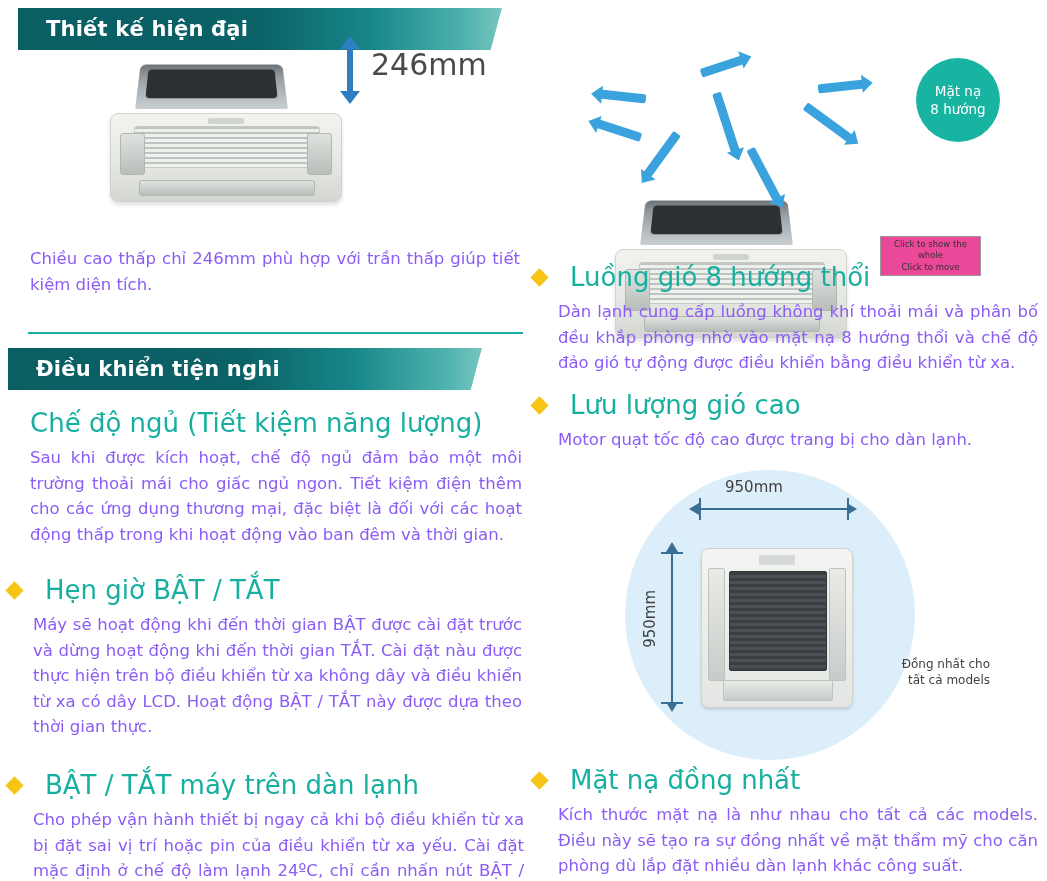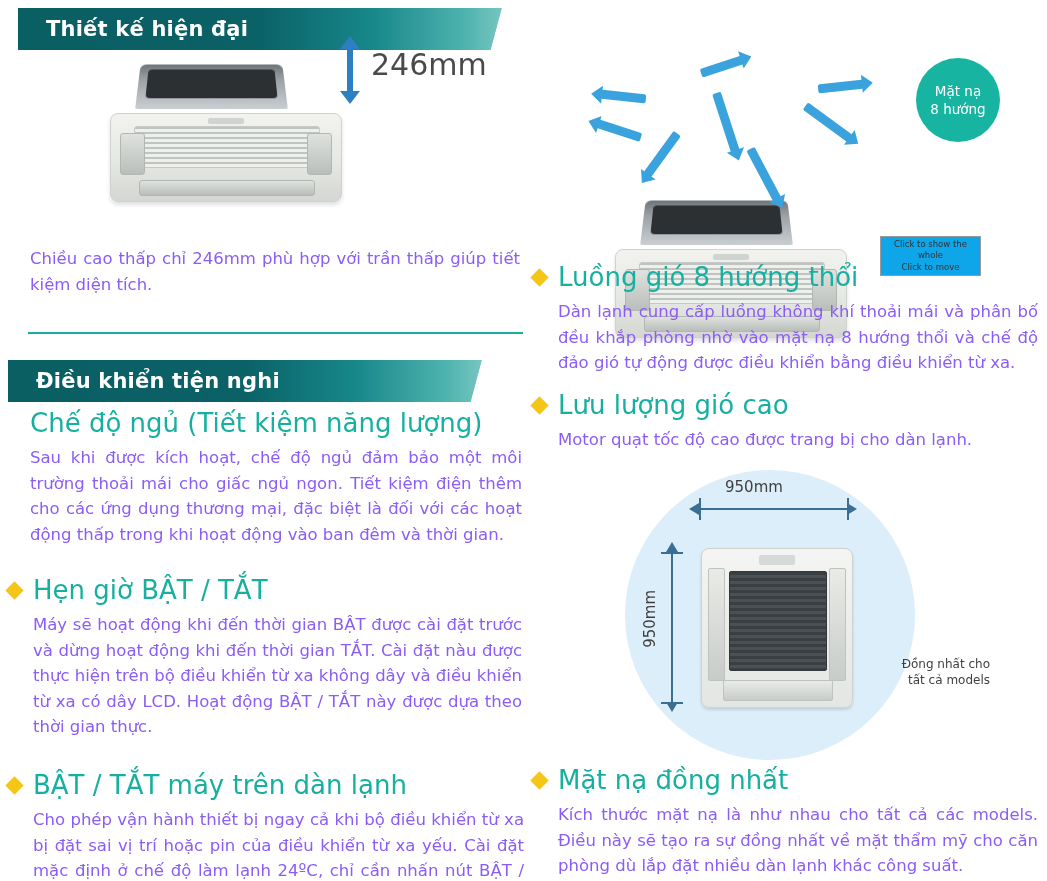--- a/index.html
+++ b/index.html
@@ -29,21 +29,21 @@
   }
   .bar .bar-label{white-space:nowrap;}
   .bar::after{
     content:"";
     position:absolute;
     right:-1px;top:0;bottom:0;
     width:70px;
     background:linear-gradient(105deg,rgba(255,255,255,0) 40%,#ffffff 41%);
   }
   #bar-modern{left:18px;top:8px;width:520px;}
-  #bar-control{left:8px;top:360px;width:510px;}
+  #bar-control{left:8px;top:348px;width:510px;}
 
   
   .h-title{
     font-size:26px;
     color:#17b0a0;
     font-weight:normal;
     margin:0;
     line-height:1.2;
   }
   .body-text{
@@ -54,21 +54,21 @@
     text-align:justify;
   }
   .diamond{
     width:13px;height:13px;
     background:#f5c518;
     transform:rotate(45deg);
     display:inline-block;
     flex:0 0 auto;
     margin-top:9px;
   }
-  .headrow{display:flex;align-items:flex-start;gap:12px;}
+  .headrow{display:flex;align-items:flex-start;gap:24px;}
 
   
   #left-col{position:absolute;left:30px;top:240px;width:490px;}
   #block-thin{position:absolute;left:0;top:0;width:490px;}
   #divider{position:absolute;left:28px;top:332px;width:495px;height:2px;background:#17b0a0;}
 
   #block-sleep{position:absolute;left:30px;top:408px;width:492px;}
   #block-timer{position:absolute;left:8px;top:575px;width:514px;}
   #block-onoff{position:absolute;left:8px;top:770px;width:516px;}
 
@@ -157,21 +157,21 @@
     background:#18b4a2;
     color:#fff;
     display:flex;flex-direction:column;
     align-items:center;justify-content:center;
     font-size:13.5px;line-height:1.35;text-align:center;
   }
 
   
   #viewer-hint{
     position:absolute;left:880px;top:236px;width:95px;
-    background:#0ea5e9;border:1px solid #9a9a9a;
+    background:#ec4899;border:1px solid #9a9a9a;
     font-size:8.5px;line-height:1.35;color:#333;
     text-align:center;padding:2px 2px;
   }
 
   
   #dim-diagram{position:absolute;left:625px;top:470px;width:290px;height:290px;text-align:right;}
   #dim-circle{
     position:absolute;left:0;top:0;width:290px;height:290px;
     border-radius:50%;
     background:#dceefa;

